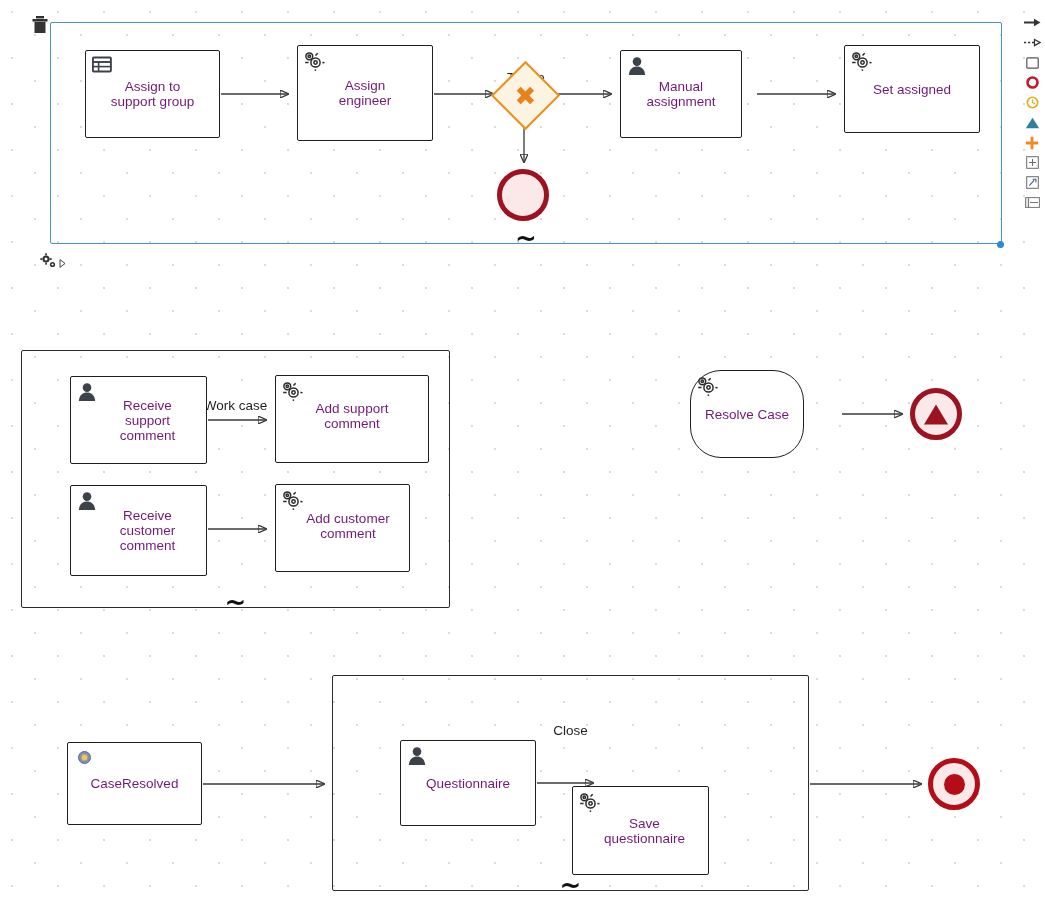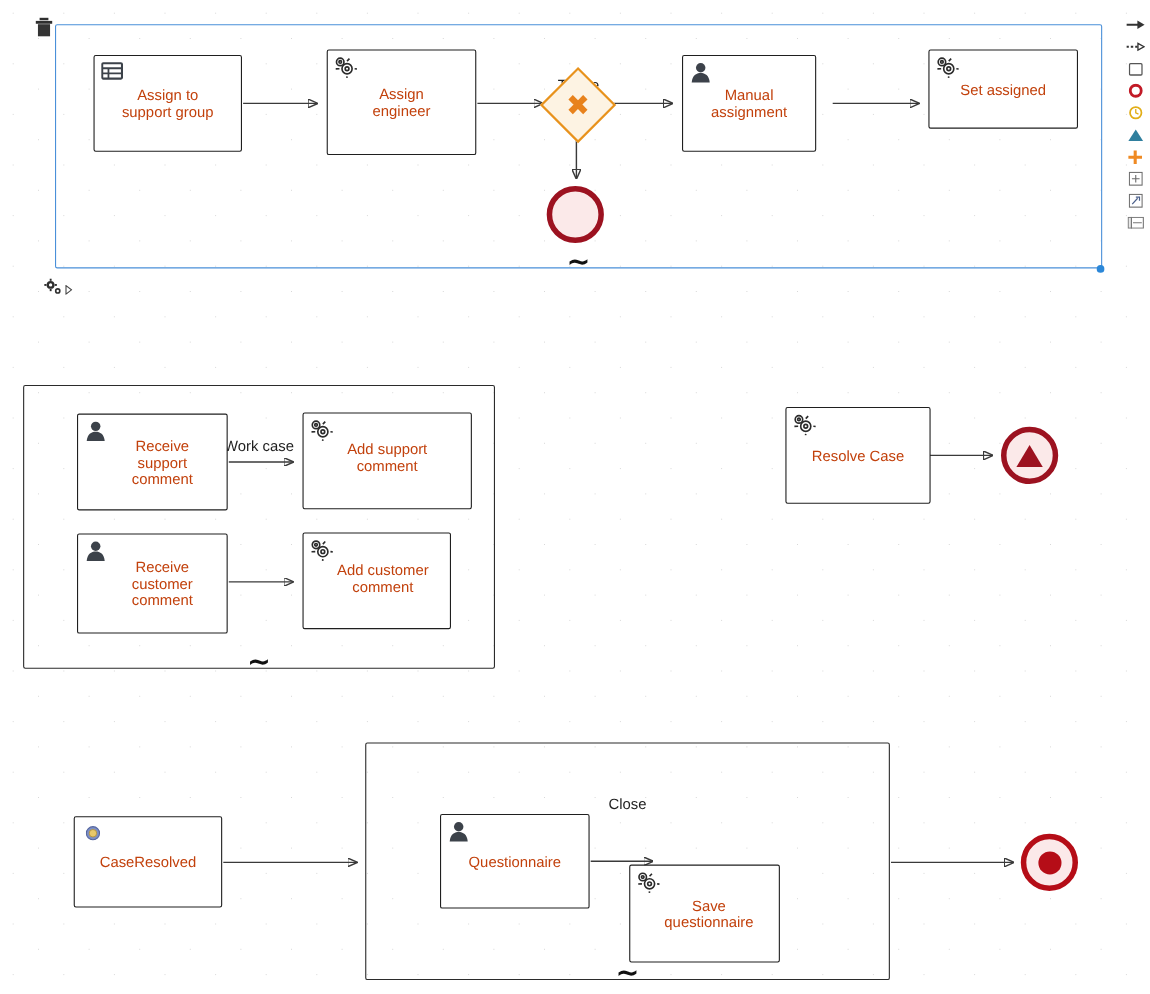--- a/index.html
+++ b/index.html
@@ -21,21 +21,21 @@
   }
   .node{position:absolute;box-sizing:border-box;}
 
   
   .task{
     background:#ffffff;
     border:1.6px solid #1f1f1f;
     border-radius:2px;
     display:flex;align-items:center;justify-content:center;
     text-align:center;
-    color:#c2410c;
+    color:#701a75;
     font-size:13.5px;
     line-height:15px;
     padding:2px 4px;
   }
   .task .label{position:relative;z-index:2;white-space:pre-line;}
   .task .ticon{
     position:absolute;left:6px;top:5px;width:20px;height:20px;
     z-index:3;line-height:0;
   }
   .task .ticon svg{display:block;}
@@ -226,21 +226,21 @@
     <span class="ticon">
       <svg width="20" height="20" viewBox="0 0 20 20">
         <circle cx="10" cy="5.6" r="4.3" fill="#3c424a"></circle>
         <path d="M1.8,19 C2.4,12.6 6,10.4 10,10.4 C14,10.4 17.6,12.6 18.2,19 z" fill="#3c424a"></path>
       </svg>
     </span>
     <span class="label">Manual
 assignment</span>
   </div>
 
-  <div class="node task" style="left:844px;top:45px;width:136px;height:72px;">
+  <div class="node task" style="left:844px;top:45px;width:136px;height:88px;">
     <span class="ticon">
       <svg width="21" height="20" viewBox="0 0 21 20">
         <g fill="none" stroke="#2b2b2b" stroke-width="1.5">
           <circle cx="11.5" cy="11.5" r="4.6"></circle>
           <circle cx="11.5" cy="11.5" r="1.7"></circle>
           <path d="M11.5,4.6 l2.2,-2.3 M18.4,11.5 l2.1,0.2 M11.5,18.4 l-0.2,1.4 M4.6,11.5 l-3.4,0.1"></path>
           <circle cx="5.3" cy="5.3" r="3.4"></circle>
           <circle cx="5.3" cy="5.3" r="1.2"></circle>
         </g>
       </svg>
@@ -297,21 +297,21 @@
           <path d="M11.5,4.6 l2.2,-2.3 M18.4,11.5 l2.1,0.2 M11.5,18.4 l-0.2,1.4 M4.6,11.5 l-3.4,0.1"></path>
           <circle cx="5.3" cy="5.3" r="3.4"></circle>
           <circle cx="5.3" cy="5.3" r="1.2"></circle>
         </g>
       </svg>
     </span>
     <span class="label" style="margin-top:-4px;">Add customer
 comment</span>
   </div>
 
-  <div class="node task" style="left:714px;top:370px;width:132px;height:88px;">
+  <div class="node task" style="left:690px;top:370px;width:114px;height:88px;border-radius:31px;">
     <span class="ticon">
       <svg width="21" height="20" viewBox="0 0 21 20">
         <g fill="none" stroke="#2b2b2b" stroke-width="1.5">
           <circle cx="11.5" cy="11.5" r="4.6"></circle>
           <circle cx="11.5" cy="11.5" r="1.7"></circle>
           <path d="M11.5,4.6 l2.2,-2.3 M18.4,11.5 l2.1,0.2 M11.5,18.4 l-0.2,1.4 M4.6,11.5 l-3.4,0.1"></path>
           <circle cx="5.3" cy="5.3" r="3.4"></circle>
           <circle cx="5.3" cy="5.3" r="1.2"></circle>
         </g>
       </svg>

